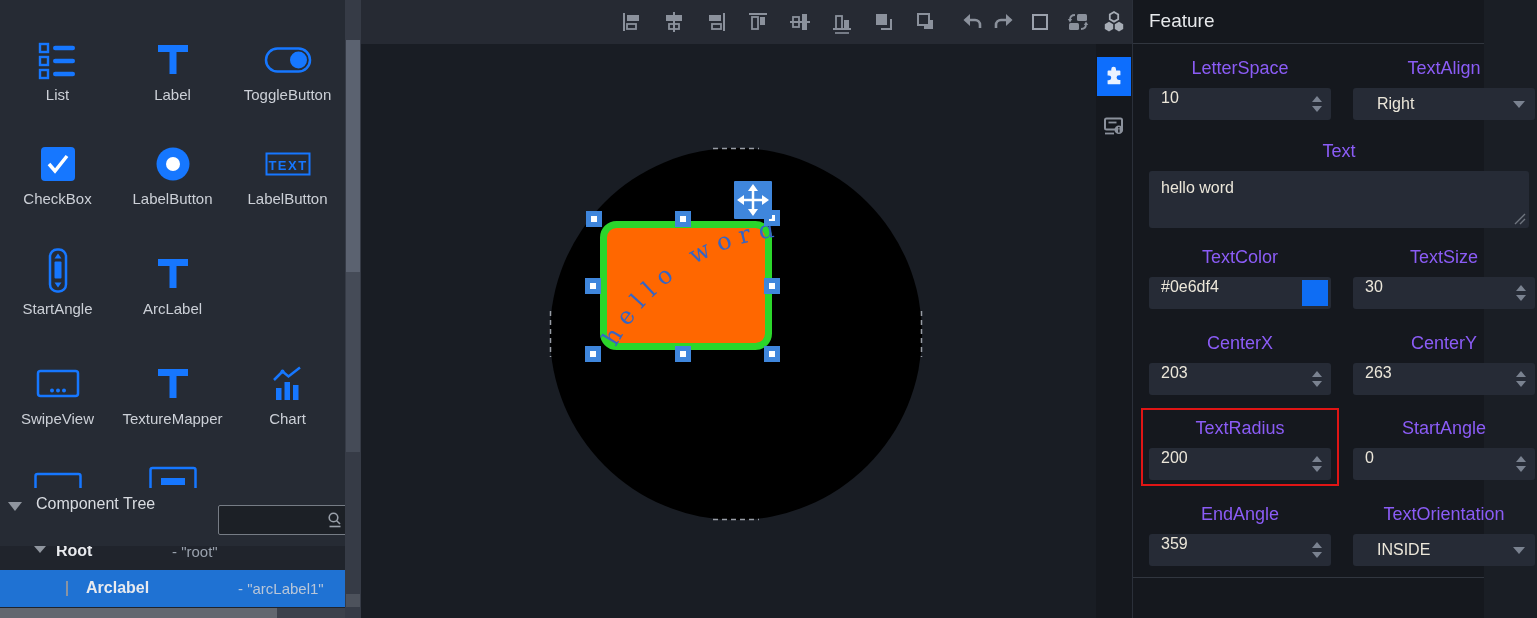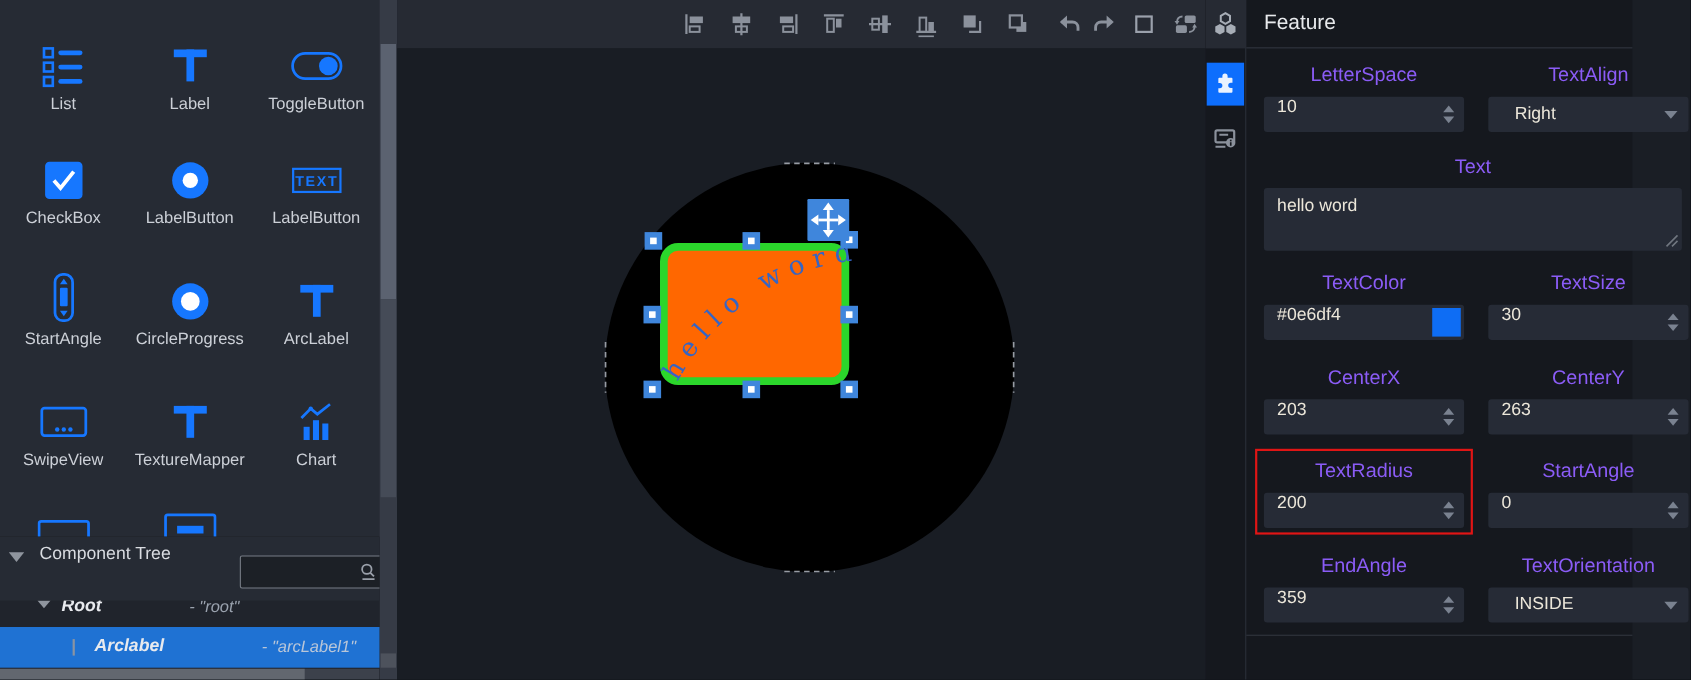--- a/index.html
+++ b/index.html
@@ -16,21 +16,21 @@
   #sb-mid{position:absolute;left:1px;top:272px;width:14px;height:180px;background:#454b57;}
   #sb-thumb-tree{position:absolute;left:1px;top:594px;width:14px;height:13px;background:#4d525c;}
 
   
   #tree{position:absolute;left:0;top:488px;width:345px;height:130px;background:#20242c;overflow:hidden;}
   #tree-header{position:absolute;z-index:3;left:0;top:0;width:345px;height:58px;background:#262b34;}
   #tree-title{position:absolute;left:36px;top:3px;width:160px;font-size:16px;line-height:26px;color:#d9dce1;}
   #tree-caret{position:absolute;left:8px;top:14px;width:0;height:0;border-left:7px solid transparent;border-right:7px solid transparent;border-top:9px solid #8f959e;}
   #tree-search{position:absolute;left:218px;top:17px;width:130px;height:28px;background:#1c2026;border:1px solid #767c85;border-radius:2px;display:flex;align-items:center;}
   #tree-search input{flex:1;background:transparent;border:none;outline:none;color:#d6d9de;font-size:14px;padding:0 4px 0 8px;min-width:0;}
-  .trow{position:absolute;left:0;width:409px;display:flex;align-items:center;font-style:italic;}
+  .trow{position:absolute;left:0;width:409px;display:flex;align-items:center;}
   .trow .tname{font-weight:bold;font-size:16px;color:#e8eaee;}
   .trow .tsuffix{font-size:15px;color:#9aa2ae;}
   #row-selected{background:#1f72d3;}
   #row-selected .tsuffix{color:#b9c6d8;}
   #tree-hscroll{position:absolute;left:0;top:120px;width:345px;height:10px;background:#3c414b;}
   #tree-hthumb{position:absolute;left:0;top:0;width:277px;height:10px;background:#62676f;}
 
   
   #toolbar{position:absolute;left:361px;top:0;width:735px;height:44px;background:#262a33;}
   #canvas{position:absolute;left:361px;top:44px;width:735px;height:574px;background:#191d24;}
@@ -144,29 +144,20 @@
               <rect x="12" y="1.5" width="16" height="42" rx="7" fill="none" stroke="#1677ff" stroke-width="2.5"></rect>
               <rect x="16.5" y="13.5" width="7" height="17" rx="1" fill="#1677ff"></rect>
               <polygon points="20,5.5 16.5,10.5 23.5,10.5" fill="#1677ff"></polygon>
               <polygon points="16.5,34.5 23.5,34.5 20,39.5" fill="#1677ff"></polygon>
             </svg>
         </div>
         <span class="plabel">StartAngle</span>
       </div>
       <div class="pitem">
         <div class="picon">
-          <svg width="40" height="40" viewBox="0 0 40 40">
-              <circle cx="20" cy="20" r="16.5" fill="#1677ff"></circle>
-              <circle cx="20" cy="20" r="8.5" fill="#ffffff"></circle>
-            </svg>
-        </div>
-        <span class="plabel">CircleProgress</span>
-      </div>
-      <div class="pitem">
-        <div class="picon">
           <svg width="40" height="40" viewBox="0 0 40 40" fill="#1677ff">
               <rect x="5" y="5" width="30" height="7"></rect>
               <rect x="16.5" y="5" width="7" height="29"></rect>
             </svg>
         </div>
         <span class="plabel">ArcLabel</span>
       </div>
     </div>
 
     <div class="prow" style="top:358px">

